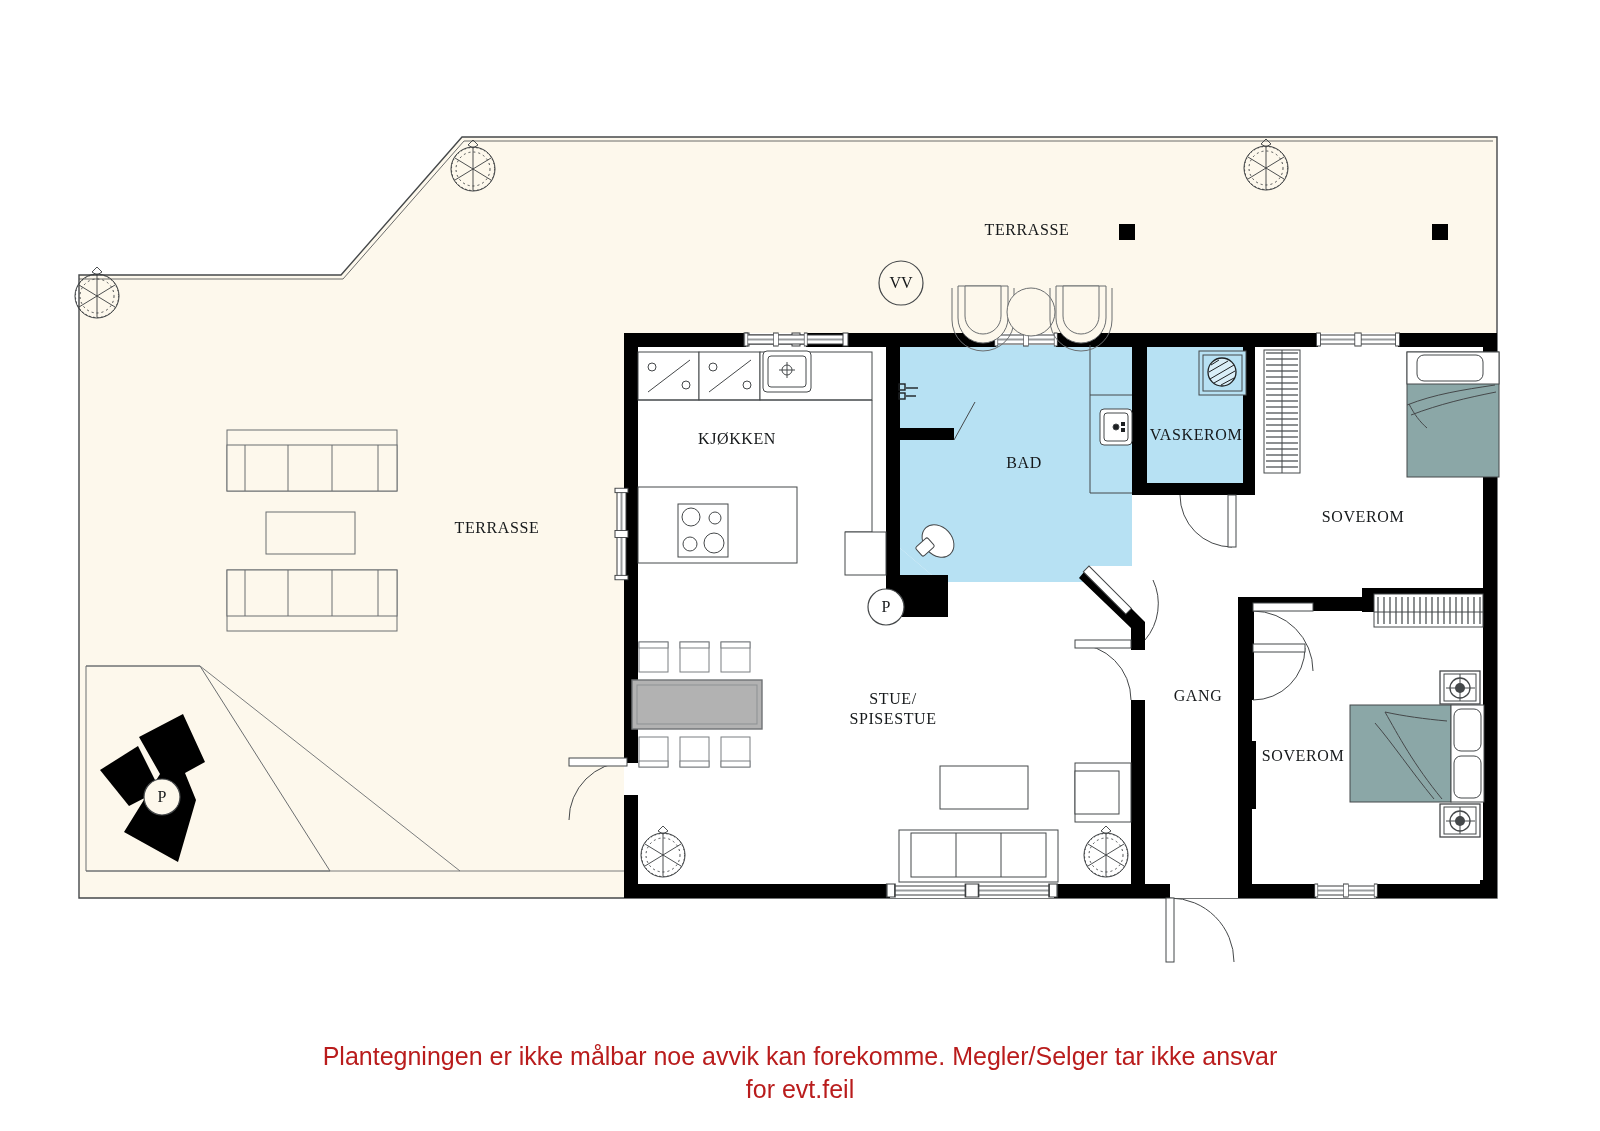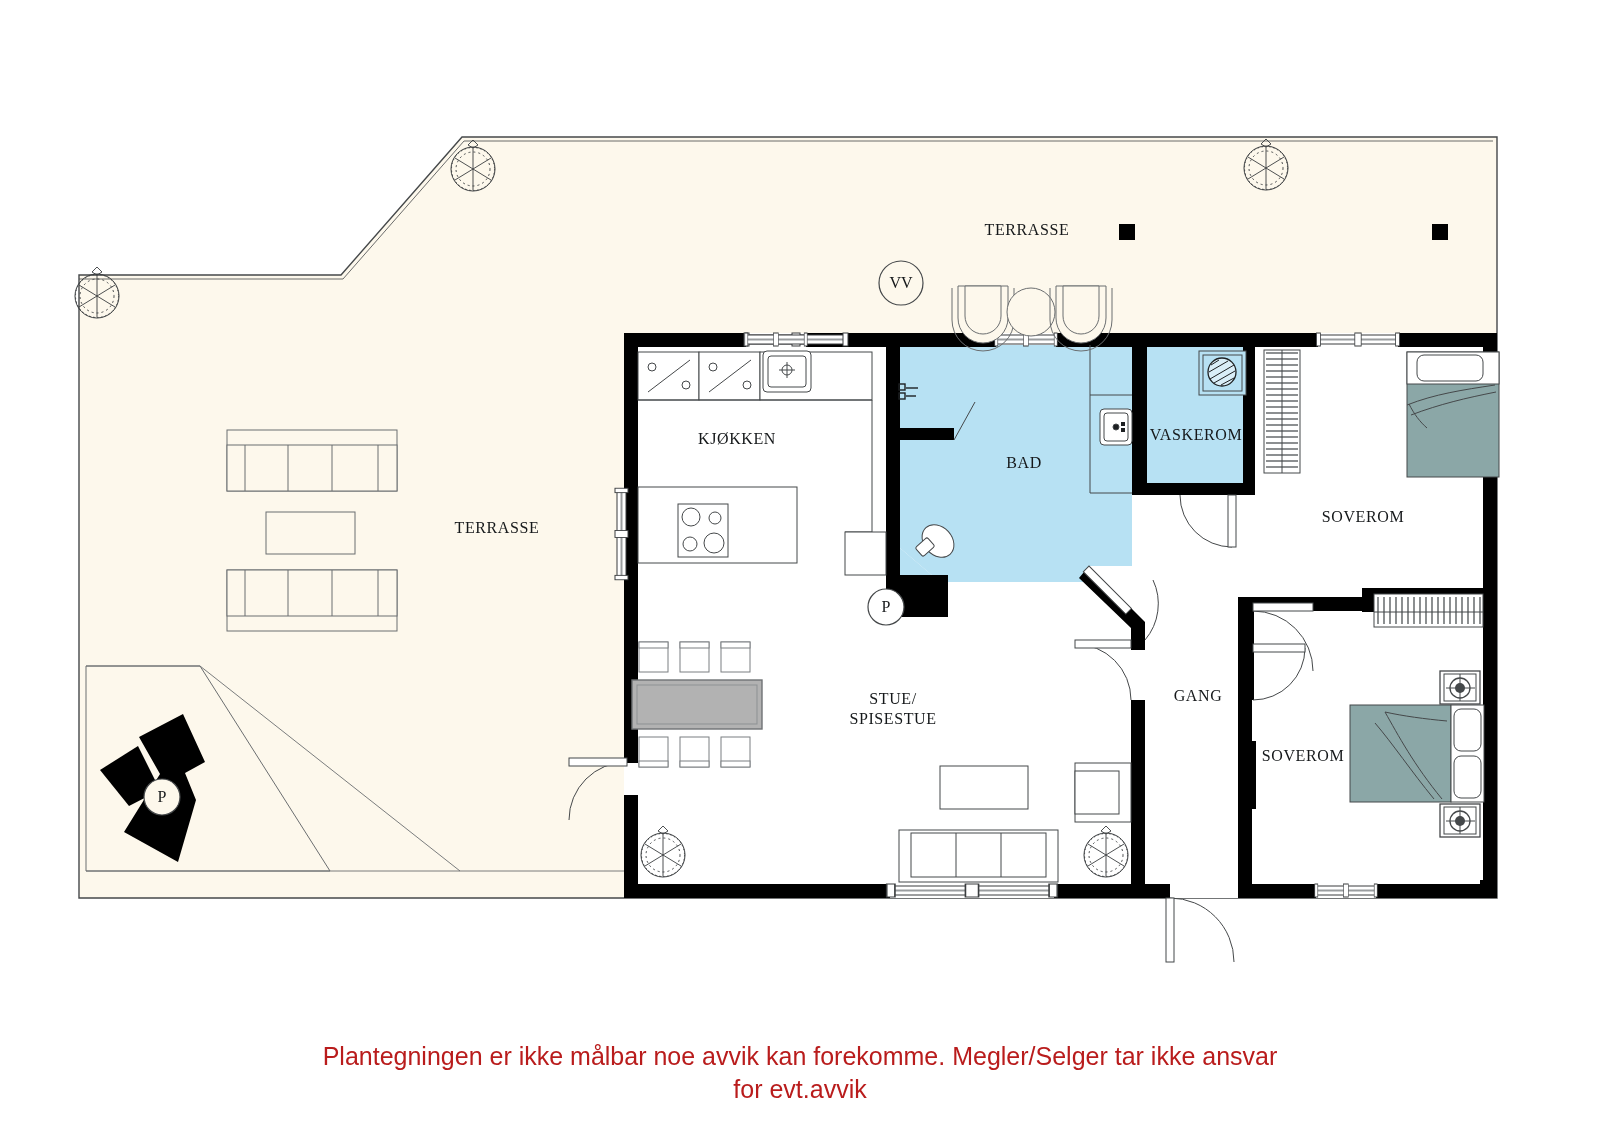--- a/index.html
+++ b/index.html
@@ -497,16 +497,16 @@
     <text class="room-label" x="1303" y="757">SOVEROM</text>
     <text class="room-label" x="1198" y="697">GANG</text>
     <text class="room-label" x="893" y="700">STUE/</text>
     <text class="room-label" x="893" y="720">SPISESTUE</text>
   </g>
 
 </svg>
 
 <div class="caption">
   <span>Plantegningen er ikke målbar noe avvik kan forekomme. Megler/Selger tar ikke ansvar</span>
-  <span>for evt.avvik</span>
+  <span>for evt.feil</span>
 </div>
 
 </div>
 
 </body></html>

